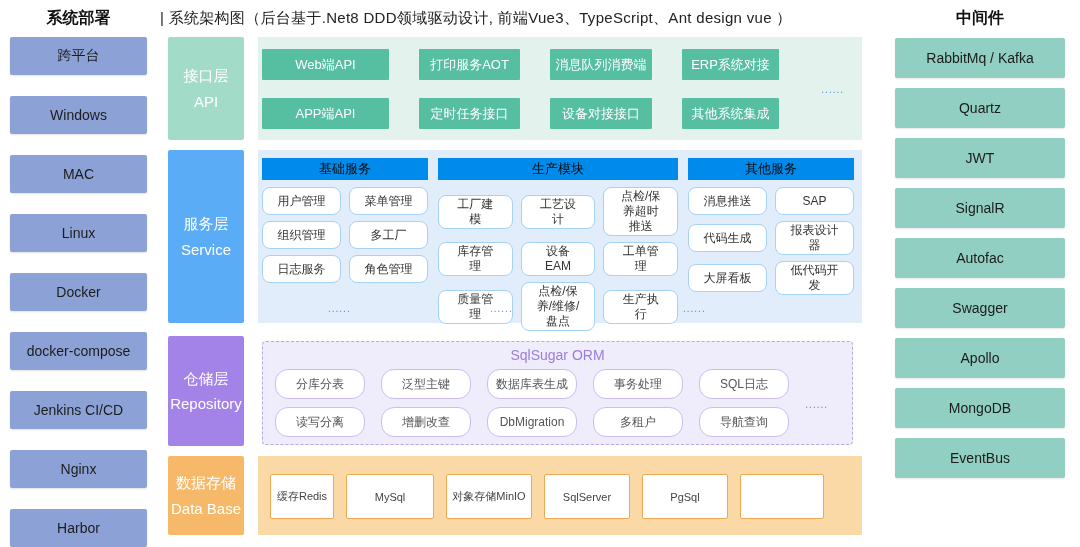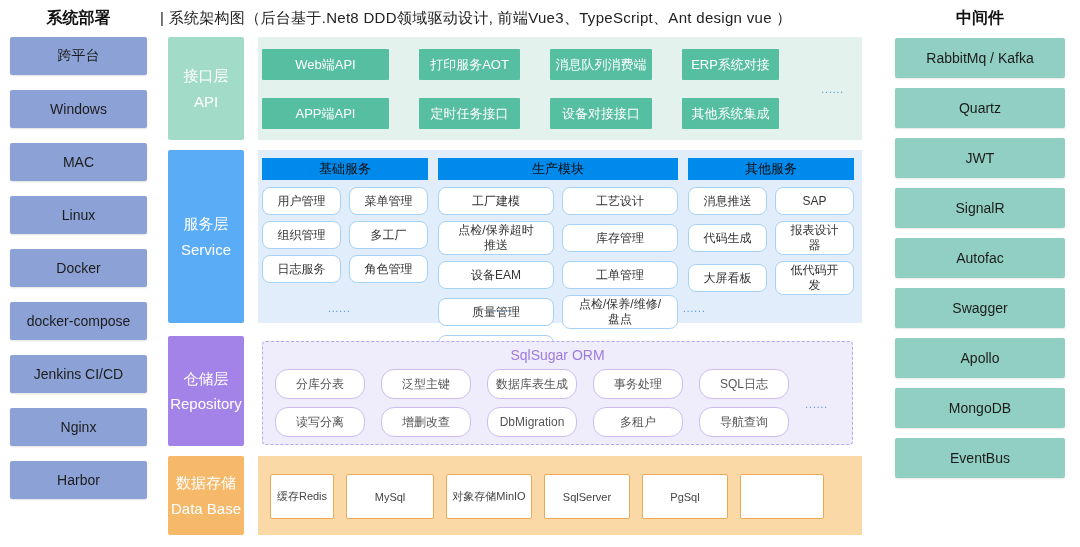--- a/index.html
+++ b/index.html
@@ -6,21 +6,21 @@
   #canvas{
     position:relative;width:1080px;height:547px;background:#ffffff;overflow:hidden;
     font-family:"Liberation Sans","DejaVu Sans",sans-serif;
   }
   .col-title{position:absolute;font-size:16px;font-weight:bold;color:#111;text-align:center;}
   #deploy-title{left:10px;top:8px;width:137px;}
   #middleware-title{left:895px;top:8px;width:170px;}
   .main-title{position:absolute;left:160px;top:9px;font-size:15px;color:#222;letter-spacing:0.3px;}
 
   
-  #deploy-list{position:absolute;left:10px;top:37px;width:137px;display:flex;flex-direction:column;gap:15px;}
+  #deploy-list{position:absolute;left:10px;top:37px;width:137px;display:flex;flex-direction:column;gap:21px;}
   .deploy-box{height:38px;background:#8CA2D6;border-radius:2px;display:flex;align-items:center;justify-content:center;
     font-size:14px;color:#1c1c1c;box-shadow:0 1px 2px rgba(0,0,0,0.12);}
 
   
   #mw-list{position:absolute;left:895px;top:38px;width:170px;display:flex;flex-direction:column;gap:10px;}
   .mw-box{height:40px;background:#90CFC1;border-radius:2px;display:flex;align-items:center;justify-content:center;
     font-size:14px;color:#1c1c1c;box-shadow:0 1px 2px rgba(0,0,0,0.10);}
 
   
   .layer-label{position:absolute;left:168px;width:76px;display:flex;flex-direction:column;align-items:center;justify-content:center;
@@ -42,21 +42,21 @@
   .api-box{height:31px;background:#56BEA1;color:#fff;font-size:13px;display:flex;align-items:center;justify-content:center;border-radius:1px;}
 
   
   .service-groups{position:absolute;left:4px;top:8px;display:flex;gap:10px;}
   .svc-group{display:flex;flex-direction:column;}
   .g1,.g3{width:166px;}
   .g2{width:240px;}
   .svc-header{height:22px;background:#008BEC;color:#0b0b0b;font-size:13px;display:flex;align-items:center;justify-content:center;margin-bottom:7px;}
   .svc-grid{display:grid;gap:6px 8px;align-items:center;}
   .cols-2{grid-template-columns:repeat(2,1fr);}
-  .cols-3{grid-template-columns:repeat(2,1fr);}
+  .cols-3{grid-template-columns:repeat(3,1fr);}
   .svc-box{background:#fff;border:1px solid #A6D2F5;border-radius:8px;min-height:28px;display:flex;align-items:center;justify-content:center;
     font-size:12px;color:#333;text-align:center;line-height:1.25;padding:1px 14px;box-sizing:border-box;}
 
   
   .orm-title{position:absolute;left:0;top:5px;width:100%;text-align:center;color:#9C7CDF;font-size:14px;}
   .repo-grid{position:absolute;left:12px;top:27px;display:grid;grid-template-columns:repeat(5,90px);column-gap:16px;row-gap:8px;}
   .repo-box{height:28px;background:#fff;border:1px solid #CDBCF0;border-radius:13px;display:flex;align-items:center;justify-content:center;
     font-size:12px;color:#555;}
 
   

